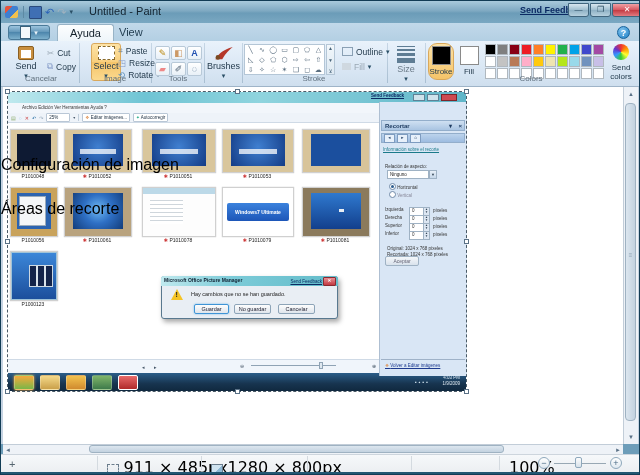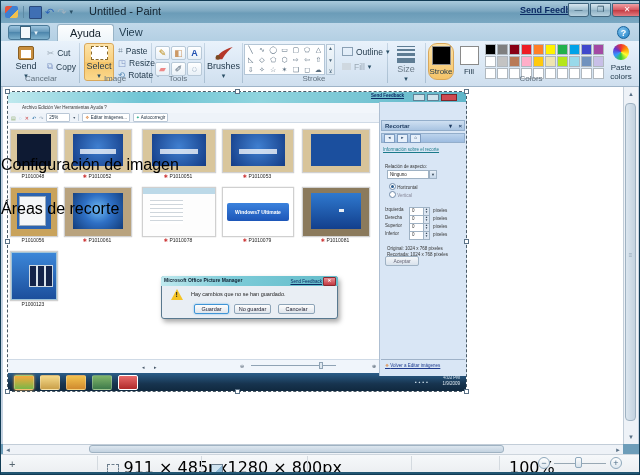--- a/index.html
+++ b/index.html
@@ -29,21 +29,21 @@
   .tab.active{background:linear-gradient(#fdfefe,#eef5fa);border:1px solid #98b3c6;border-bottom:none;
     border-radius:3px 3px 0 0;color:#121f29;}
   .help{left:616px;top:25px;width:13px;height:13px;border-radius:50%;color:#fff;font-size:9px;font-weight:bold;
     background:radial-gradient(circle at 35% 30%,#7fc3ef,#1d7fc4);text-align:center;line-height:13px;border:1px solid #17639c;}
   .ribbon{left:0;top:40px;width:640px;height:46px;background:linear-gradient(#e9f2fb,#d7e5f3 70%,#cfdfee);
     border-bottom:1px solid #9fb4c8;}
   .gdiv{top:42px;width:1px;height:40px;background:linear-gradient(#c6d6e5,#a9bfd2);}
   .glabel{top:73px;font-size:8px;color:#60707e;text-align:center;}
   .bigbtn{top:42px;height:38px;display:flex;flex-direction:column;align-items:center;justify-content:flex-start;
     font-size:9px;color:#1f3648;border:1px solid transparent;border-radius:3px;padding-top:2px;gap:1px;}
-  .bigbtn.hl{background:linear-gradient(#fde3a7,#f8cf7e 50%,#f5c469 50%,#fbd98e);border:1px solid #d9a85b;}
+  .bigbtn.hl{background:linear-gradient(#fde3a7,#f8cf7e 50%,#f5c469 50%,#fbd98e);border:1px solid #d9a85b;margin-left:7px;}
   .smallbtn{font-size:8.5px;color:#1f3648;display:flex;align-items:center;gap:3px;height:11px;}
   .toolbtn{width:15px;height:14px;border:1px solid #b8c9d8;border-radius:2px;background:linear-gradient(#fff,#e8f0f7);
     font-size:9px;text-align:center;line-height:13px;}
   .shapes-grid{left:243px;top:43px;width:81px;height:31px;background:#fff;border:1px solid #b4c6d6;
     display:grid;grid-template-columns:repeat(7,1fr);align-items:center;justify-items:center;
     font-size:7px;color:#5b6f80;line-height:9px;}
   .shp-scroll{left:325px;top:43px;width:9px;height:31px;display:flex;flex-direction:column;justify-content:space-between;
     align-items:center;font-size:5px;color:#4a667c;background:linear-gradient(#f2f7fb,#dde9f2);border:1px solid #b4c6d6;}
   .sizebars{display:flex;flex-direction:column;gap:2px;align-items:center;}
   .sizebars i{display:block;background:#5f7d94;width:18px;}
@@ -352,21 +352,21 @@
       <div style="background: rgb(255, 255, 255);"></div>
       <div style="background: rgb(255, 255, 255);"></div>
       <div style="background: rgb(255, 255, 255);"></div>
       <div style="background: rgb(255, 255, 255);"></div>
       <div style="background: rgb(255, 255, 255);"></div>
       <div style="background: rgb(255, 255, 255);"></div>
       <div style="background: rgb(255, 255, 255);"></div>
     </div>
   <div class="abs" style="left:604px;top:43px;width:32px;text-align:center;font-size:8px;color:#1f3648;">
     <span class="editcircle" style="display:inline-block;"></span>
-    <div style="line-height:9px;margin-top:1px;">Paste colors</div>
+    <div style="line-height:9px;margin-top:1px;">Send colors</div>
   </div>
   <div class="abs glabel" style="left:460px;width:140px;">Colors</div>
 
   <div class="abs workarea"></div>
   <div class="abs canvas"></div>
 
   <div class="abs pm-title"></div>
   <span class="abs" style="left:370px;top:92px;font-size:4.5px;color:#0b2a63;text-decoration:underline;font-weight:bold;">Send Feedback</span>
   <span class="abs" style="left:412px;top:93px;width:12px;height:7px;background:#cfe3ec;border:1px solid #5f8296;"></span>
   <span class="abs" style="left:426px;top:93px;width:12px;height:7px;background:#cfe3ec;border:1px solid #5f8296;"></span>

